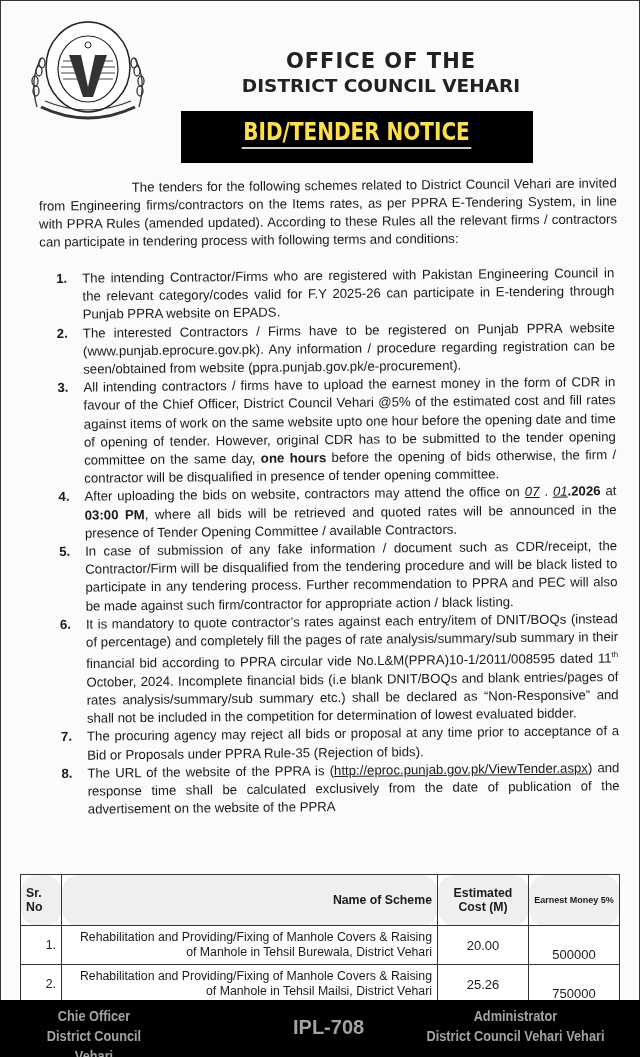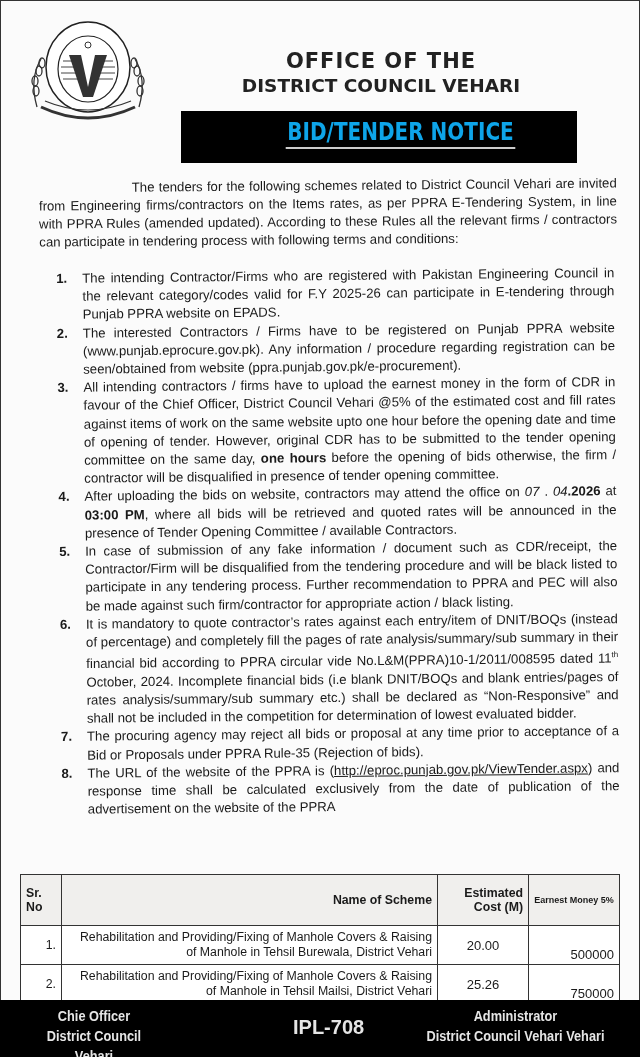--- a/index.html
+++ b/index.html
@@ -2,39 +2,39 @@
 <html><head>
 <meta charset="utf-8">
 <style>
   html, body { margin:0; padding:0; background:#fff; }
   body { width:640px; height:1057px; position:relative; overflow:hidden; font-family:"Liberation Sans", sans-serif; color:#1a1a1a; }
   .page { position:absolute; left:0; top:0; width:638px; height:1000px; border:1px solid #333; border-bottom:none; background:#fbfbfb; }
   .logo { position:absolute; left:22px; top:18px; width:130px; height:108px; }
   .office { position:absolute; left:180px; top:34px; width:400px; text-align:center; font-weight:bold; font-family:"DejaVu Sans", sans-serif; color:#222;margin-top:14px; }
   .office .l1 { font-size:21px; letter-spacing:1px; line-height:25px; }
   .office .l2 { font-size:18.5px; line-height:24px; }
-  .banner { position:absolute; left:180px; top:110px; width:352px; height:52px; background:#000; color:#0ea5e9; text-align:center;padding-left:44px; }
+  .banner { position:absolute; left:180px; top:110px; width:352px; height:52px; background:#000; color:#fde047; text-align:center; }
   .banner span { display:inline-block; margin-top:6px; font-family:"DejaVu Sans", sans-serif; font-weight:bold; font-size:25px; letter-spacing:0; transform:scaleX(0.8); transform-origin:center; border-bottom:2px solid #ccc; line-height:30px; padding:0 2px; }
   .intro { position:absolute; left:38px; top:176px; width:578px; font-size:13.2px; line-height:18px; text-align:justify; transform:rotate(-0.5deg); }
   .intro .p { text-indent:93px; }
   .terms { position:absolute; left:56px; top:266px; width:560px; margin:0; padding:0; list-style:none; font-size:13.2px; line-height:18.2px; transform:rotate(-0.6deg); }
   .terms li { position:relative; padding-left:28px; text-align:justify; }
   .terms li .num { position:absolute; left:2px; top:0; font-weight:bold; }
-  .u { font-style:italic; }
+  .u { text-decoration:underline; font-style:italic; }
   b { font-weight:bold; }
   .tbl { position:absolute; left:19px; top:873px; width:600px; border-collapse:collapse; font-size:12.3px; background:#fff; }
   .tbl th, .tbl td { border:1.4px solid #333; padding:2px 5px;text-align:right; }
-  .tbl thead th { background:#f0efed; height:46px; font-weight:bold; }
+  .tbl thead th { background:#f0efed; height:46px; font-weight:bold;border-radius:17px; }
   .tbl td { height:34px; line-height:15px; }
   .tbl .c-sr { width:30px; text-align:left; }
-  .tbl .c-cost { width:80px; text-align:right; }
+  .tbl .c-cost { width:80px; text-align:center; }
   .tbl .c-em { width:80px; text-align:center; font-size:9px; }
   .tbl td.cost { text-align:center; vertical-align:middle; font-size:13px; }
-  .tbl td.em { text-align:right; vertical-align:bottom; font-size:13px;margin-left:48px; }
-  .footer { position:absolute; left:0; top:1000px; width:640px; height:57px; background:#000; color:#e5e5e5; font-weight:bold; }
+  .tbl td.em { text-align:center; vertical-align:bottom; font-size:13px;margin-left:48px; }
+  .footer { position:absolute; left:0; top:1000px; width:640px; height:57px; background:#000; color:#a3a3a3; font-weight:bold; }
   .footer .f-left { position:absolute; left:24px; top:6px; width:140px; text-align:center; font-size:14.5px; line-height:20px; transform:scaleX(0.88); }
   .footer .f-mid { position:absolute; left:293px; top:16px; width:100px; text-align:left; font-size:20px; }
   .footer .f-right { position:absolute; left:408px; top:6px; width:215px; text-align:center; font-size:14.5px; line-height:20px; transform:scaleX(0.88); }
 </style>
 </head>
 <body>
 
 <div class="page">
 
   <svg class="logo" viewBox="0 0 130 108">
@@ -90,21 +90,21 @@
     <li>
       <span class="num">2.</span>
       <span>The interested Contractors / Firms have to be registered on Punjab PPRA website (www.punjab.eprocure.gov.pk). Any information / procedure regarding registration can be seen/obtained from website (ppra.punjab.gov.pk/e-procurement).</span>
     </li>
     <li>
       <span class="num">3.</span>
       <span>All intending contractors / firms have to upload the earnest money in the form of CDR in favour of the Chief Officer, District Council Vehari @5% of the estimated cost and fill rates against items of work on the same website upto one hour before the opening date and time of opening of tender. However, original CDR has to be submitted to the tender opening committee on the same day, </span><b>one hours</b><span> before the opening of bids otherwise, the firm / contractor will be disqualified in presence of tender opening committee.</span>
     </li>
     <li>
       <span class="num">4.</span>
-      <span>After uploading the bids on website, contractors may attend the office on </span><span class="u">07</span>&nbsp;.&nbsp;<span class="u">04</span><b>.2026</b><span> at </span><b>03:00 PM</b><span>, where all bids will be retrieved and quoted rates will be announced in the presence of Tender Opening Committee / available Contractors.</span>
+      <span>After uploading the bids on website, contractors may attend the office on </span><span class="u">07</span>&nbsp;.&nbsp;<span class="u">01</span><b>.2026</b><span> at </span><b>03:00 PM</b><span>, where all bids will be retrieved and quoted rates will be announced in the presence of Tender Opening Committee / available Contractors.</span>
     </li>
     <li>
       <span class="num">5.</span>
       <span>In case of submission of any fake information / document such as CDR/receipt, the Contractor/Firm will be disqualified from the tendering procedure and will be black listed to participate in any tendering process. Further recommendation to PPRA and PEC will also be made against such firm/contractor for appropriate action / black listing.</span>
     </li>
     <li>
       <span class="num">6.</span>
       <span>It is mandatory to quote contractor’s rates against each entry/item of DNIT/BOQs (instead of percentage) and completely fill the pages of rate analysis/summary/sub summary in their financial bid according to PPRA circular vide No.L&amp;M(PPRA)10-1/2011/008595 dated 11</span><sup style="font-size:8px;">th</sup><span> October, 2024. Incomplete financial bids (i.e blank DNIT/BOQs and blank entries/pages of rates analysis/summary/sub summary etc.) shall be declared as “Non-Responsive” and shall not be included in the competition for determination of lowest evaluated bidder.</span>
     </li>
     <li>

